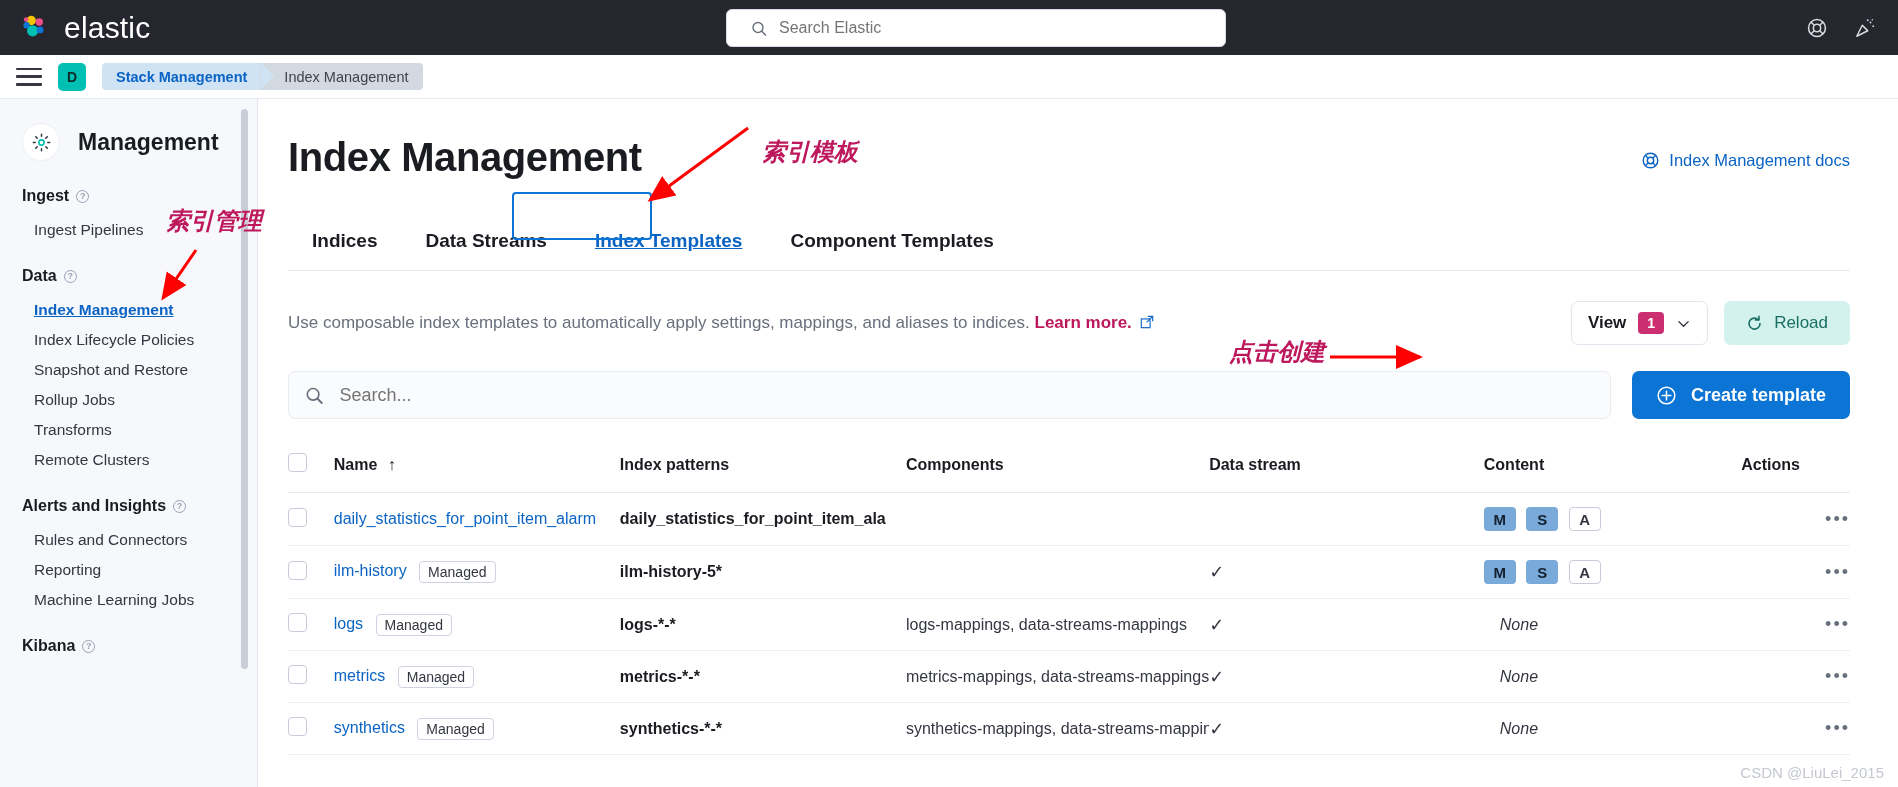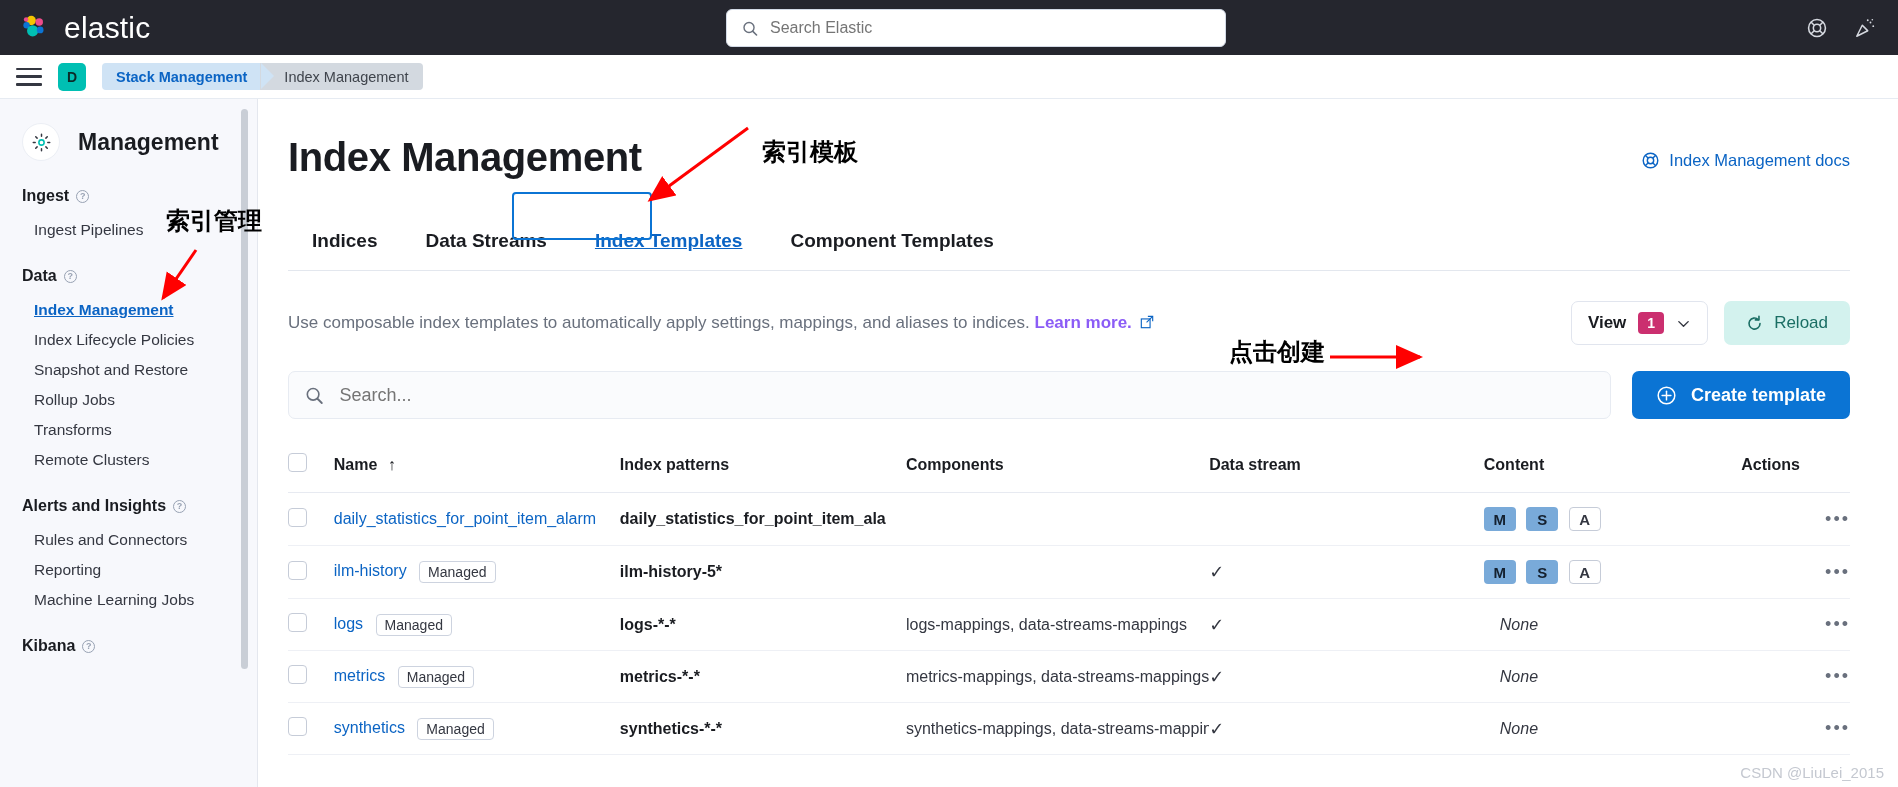--- a/index.html
+++ b/index.html
@@ -16,21 +16,21 @@
   
   .topbar {
     height:55px; background:#25262e; display:flex; align-items:center;
     padding:0 20px; position:relative;
   }
   .brand { display:flex; align-items:center; gap:14px; }
   .brand-name { color:#fff; font-size:30px; letter-spacing:.2px; font-weight:400; }
   .global-search {
     position:absolute; left:726px; top:9px; width:500px; height:38px;
     background:#fff; border:1px solid #d3dae6; border-radius:6px;
-    display:flex; align-items:center; gap:10px; padding:0 15px;
+    display:flex; align-items:center; gap:10px; padding:0 24px;
   }
   .global-search input {
     border:0; outline:0; font-size:16px; color:#69707d; width:100%;
     font-family:"Liberation Sans", sans-serif; background:transparent;
   }
   .topbar-right { position:absolute; right:22px; top:0; height:55px; display:flex; align-items:center; gap:26px; }
 
   
   .breadcrumb-bar {
     height:44px; background:#fff; border-bottom:1px solid #e6ebf2;
@@ -85,21 +85,21 @@
   }
 
   
   .tabs { display:flex; gap:0; margin-top:40px; border-bottom:1px solid #e3e7ee; position:relative; }
   .tab { font-size:19px; font-weight:700; color:#1a1c21; padding:10px 24px 18px 24px; cursor:pointer; white-space:nowrap; }
   .tab.selected { color:#0b64c4; text-decoration:underline; }
 
   
   .desc-row { display:flex; align-items:center; margin-top:30px; }
   .desc-text { font-size:17px; color:#69707d; }
-  .desc-text .learn { color:#8b5cf6; font-weight:700; cursor:pointer;margin-top:10px; }
+  .desc-text .learn { color:#be185d; font-weight:700; cursor:pointer;margin-top:10px; }
   .desc-actions { margin-left:auto; display:flex; align-items:center; gap:16px; }
   .view-btn {
     height:44px; border:1px solid #e1e5ee; border-radius:7px; background:#fff;
     display:flex; align-items:center; gap:12px; padding:0 16px; font-size:17px; font-weight:700; color:#1a1c21; cursor:pointer;
   }
   .view-count { background:#cb2f6f; color:#fff; border-radius:4px; font-size:14px; font-weight:700; padding:3px 9px; }
   .reload-btn {
     height:44px; border-radius:7px; background:#d3f2ee; color:#1a6e64;
     display:flex; align-items:center; gap:11px; padding:0 22px; font-size:17px; font-weight:400; cursor:pointer;
   }
@@ -145,21 +145,21 @@
   .pat { font-weight:700; color:#1a1c21; }
   .comp { color:#343741; }
   .none { font-style:italic; color:#343741;margin-left:16px; }
   .badge { display:inline-flex; align-items:center; justify-content:center; width:32px; height:24px; border-radius:4px; font-size:15px; font-weight:700; margin-right:6px; }
   .badge.filled { background:#79aad9; color:#14202e; }
   .badge.hollow { border:1px solid #c6ccd8; color:#343741; background:#fff; }
   .dots { letter-spacing:2px; color:#69707d; font-size:18px; cursor:pointer; }
   .chk { color:#343741; font-size:18px; }
 
   
-  .anno { position:absolute; color:#000000; font-weight:700; pointer-events:none; z-index:50; }
+  .anno { position:absolute; color:#be185d; font-weight:700; pointer-events:none; z-index:50;font-style:italic; }
   .anno-text { font-size:24px; font-family:"DejaVu Sans", sans-serif; white-space:nowrap; }
   svg.anno-svg { position:absolute; left:0; top:0; width:1898px; height:787px; pointer-events:none; z-index:49; }
   .sel-box { position:absolute; border:2px solid #0b74d4; border-radius:4px; pointer-events:none; z-index:48; }
   .watermark { position:absolute; right:14px; bottom:6px; color:#c4c8d0; font-size:15px; z-index:60; }
 </style>
 </head>
 <body>
 
 <div class="topbar">
   <div class="brand">

